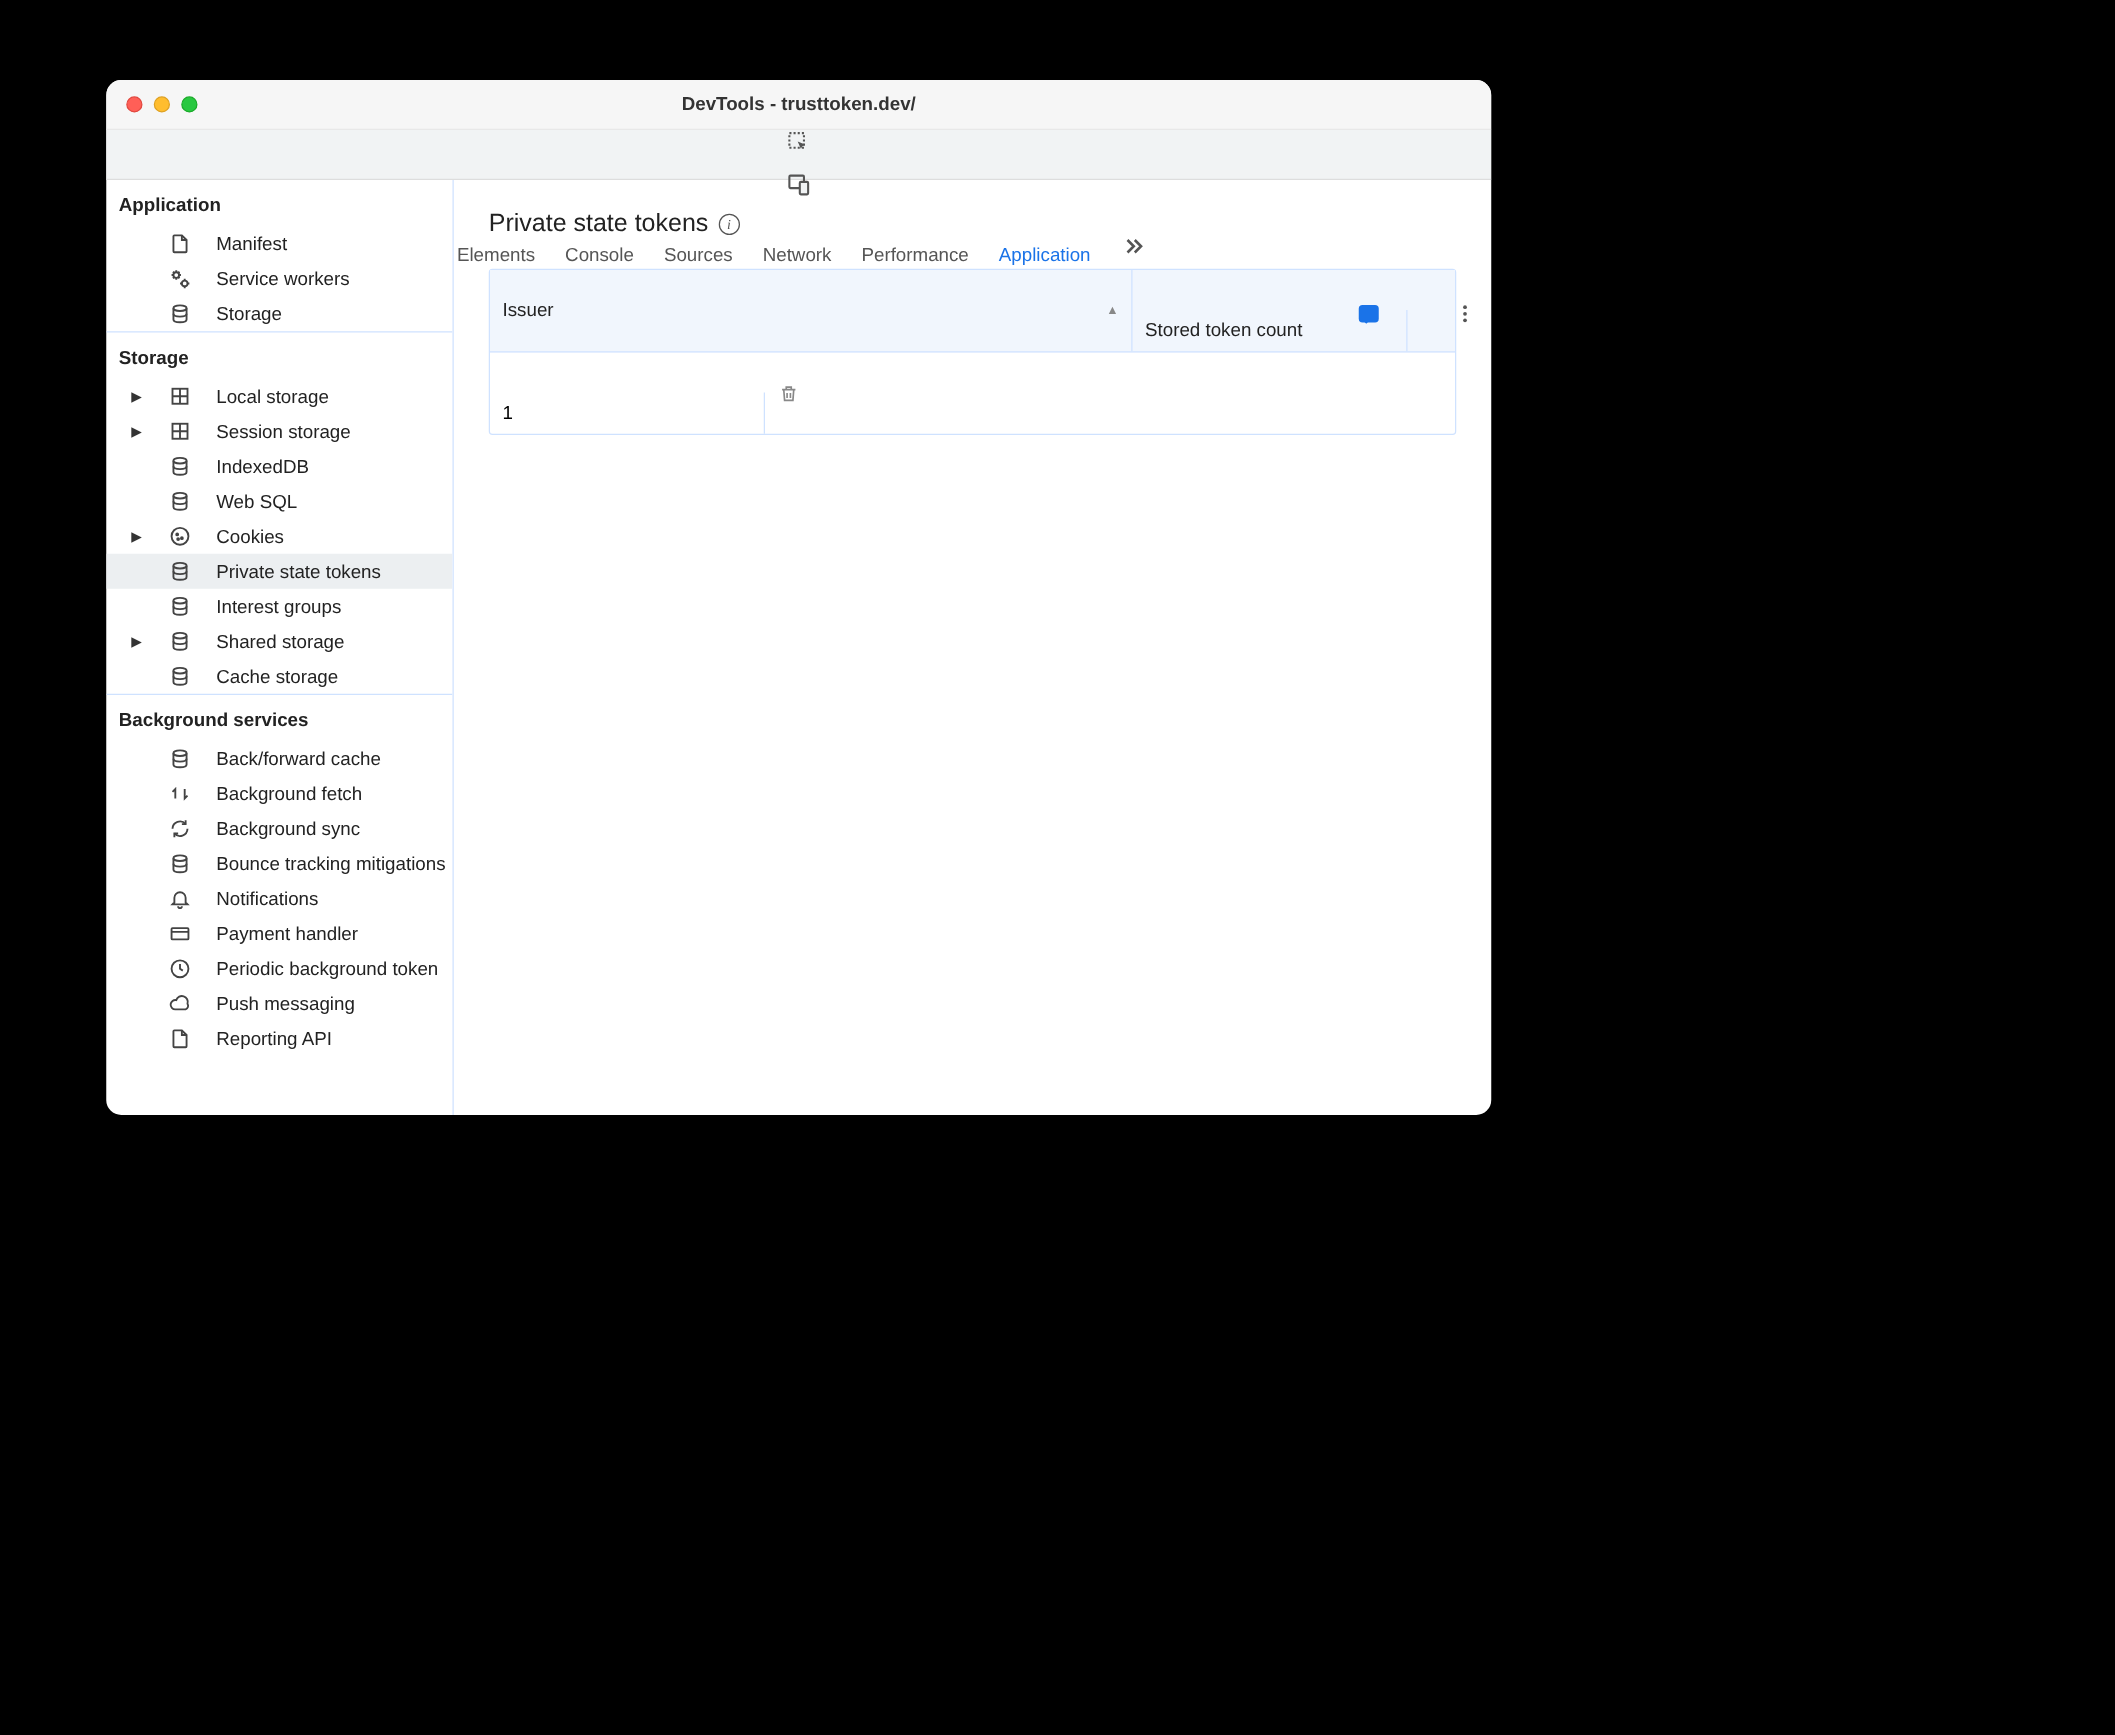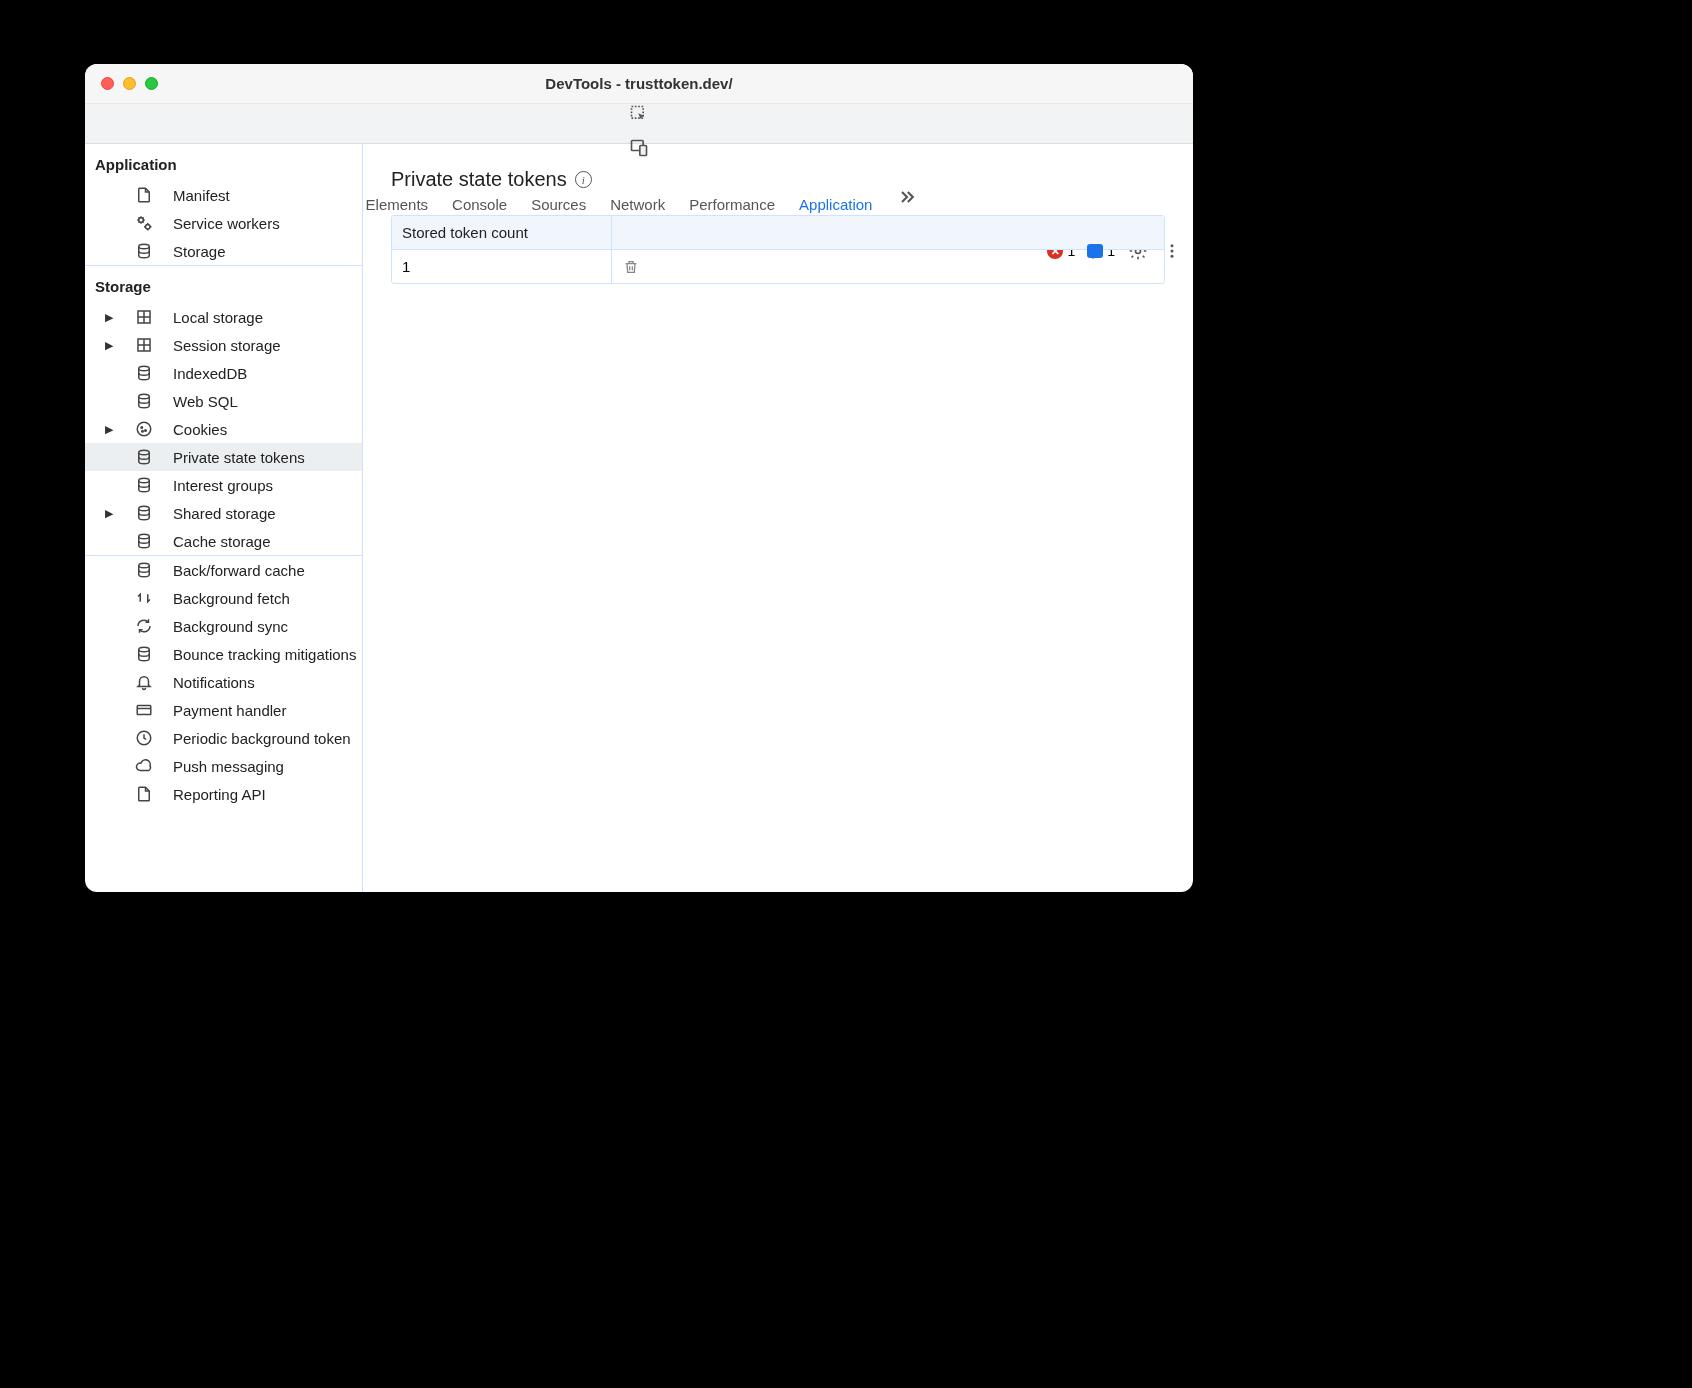--- a/index.html
+++ b/index.html
@@ -52,21 +52,21 @@
   .info-icon { width:17px; height:17px; border:1.4px solid #555; border-radius:50%; display:inline-flex; align-items:center; justify-content:center; font-size:11px; font-style:italic; font-family:Georgia,serif; color:#555; }
   .grid { margin-top:24px; border:1px solid #cfe2ff; border-radius:3px; width:100%; font-size:15px; }
   .grid-head { display:flex; background:#f1f6fd; border-bottom:1px solid #cfe2ff; }
   .grid-cell { padding:8px 10px; border-right:1px solid #cfe2ff; display:flex; align-items:center; }
   .grid-cell:last-child { border-right:none; }
   .gh { color:#222; position:relative; cursor:pointer; }
   .gh .sort { margin-left:auto; font-size:10px; color:#888; }
   .grid-row { display:flex; border-bottom:1px solid #cfe2ff; }
   .grid-row:last-child { border-bottom:none; }
   .col-issuer { flex:1; }
-  .col-count  { width:220px; }
+  .col-count  { width:220px;margin-top:32px; }
   .col-del    { width:38px; justify-content:center; }
   .trash { width:16px; height:16px; color:#888; cursor:pointer; }
   svg { display:block; }
 </style>
 </head>
 <body>
 
 <div class="frame">
 
   <div class="titlebar">
@@ -270,20 +270,21 @@
                 <ellipse cx="12" cy="6" rx="7" ry="3"></ellipse>
                 <path d="M5 6v12c0 1.7 3.1 3 7 3s7-1.3 7-3V6"></path>
                 <path d="M5 12c0 1.7 3.1 3 7 3s7-1.3 7-3"></path>
               </svg>
             </span>
             <span>Cache storage</span>
           </div>
         </div>
       <div class="section-divider"></div>
 
+      <div class="section-title">Background services</div>
       <div id="sec2">
           <div class="tree-item no-arrow">
             <span class="arrow"></span>
             <span class="ticon">
               <svg viewBox="0 0 24 24" width="18" height="18" fill="none" stroke="currentColor" stroke-width="2">
                 <ellipse cx="12" cy="6" rx="7" ry="3"></ellipse>
                 <path d="M5 6v12c0 1.7 3.1 3 7 3s7-1.3 7-3V6"></path>
                 <path d="M5 12c0 1.7 3.1 3 7 3s7-1.3 7-3"></path>
               </svg>
             </span>
@@ -373,20 +374,24 @@
     </div>
 
     <div class="main">
       <div class="main-title">
         <span>Private state tokens</span>
         <span class="info-icon">i</span>
       </div>
 
       <div class="grid">
         <div class="grid-head">
+          <div class="grid-cell gh col-issuer">
+            <span>Issuer</span>
+            <span class="sort">▲</span>
+          </div>
           <div class="grid-cell gh col-count">
             <span>Stored token count</span>
           </div>
           <div class="grid-cell gh col-del"></div>
         </div>
         <div id="rows">
             <div class="grid-row">
               <div class="grid-cell col-count">
                 <span>1</span>
               </div>

